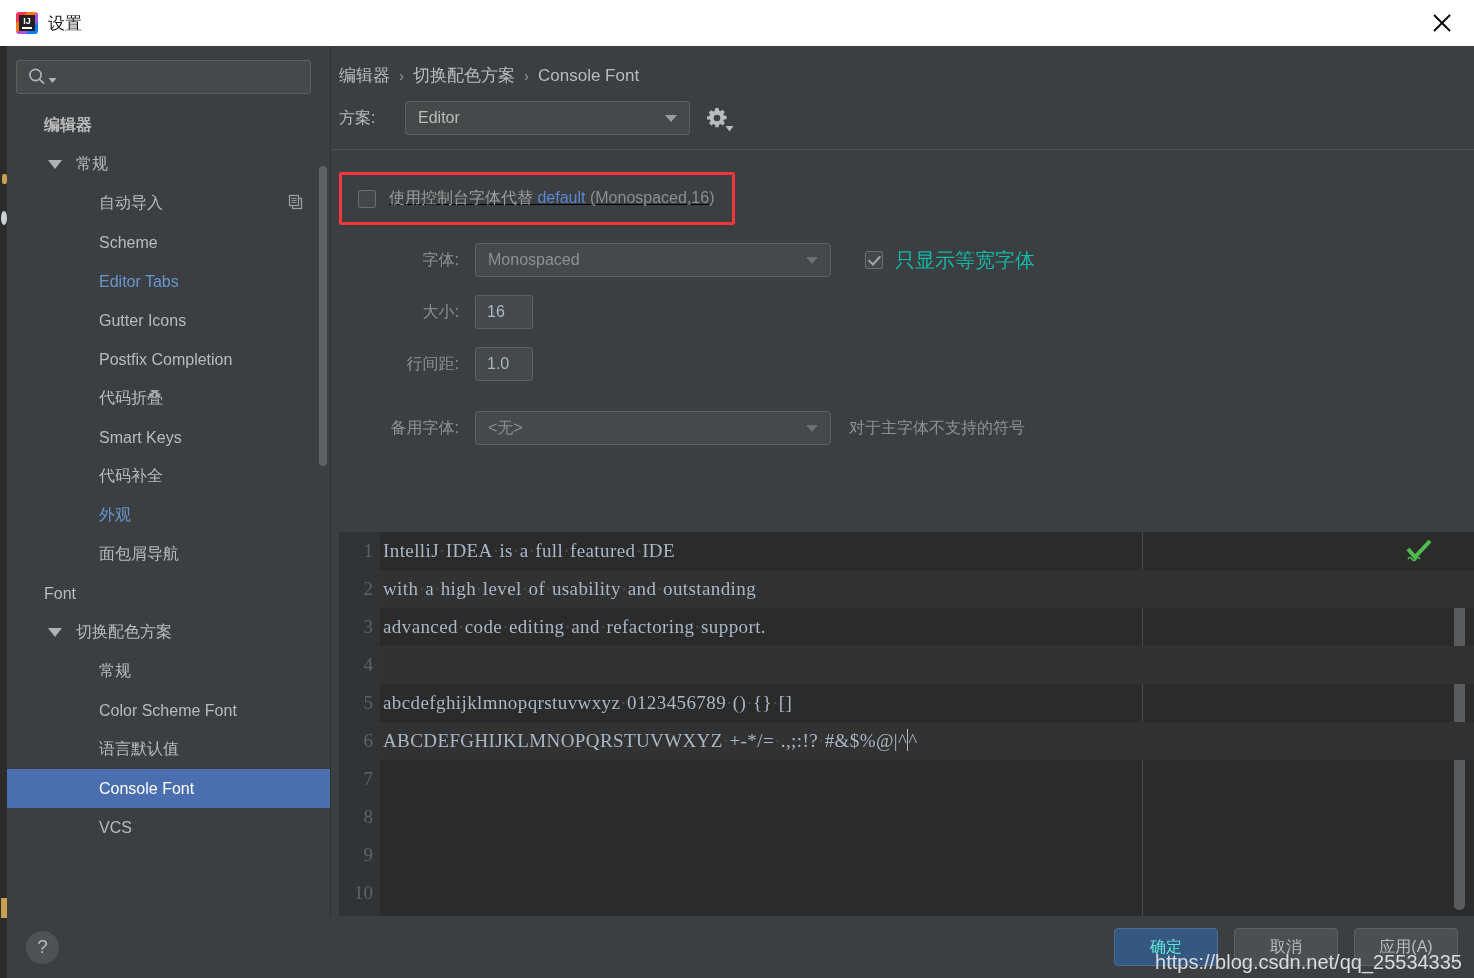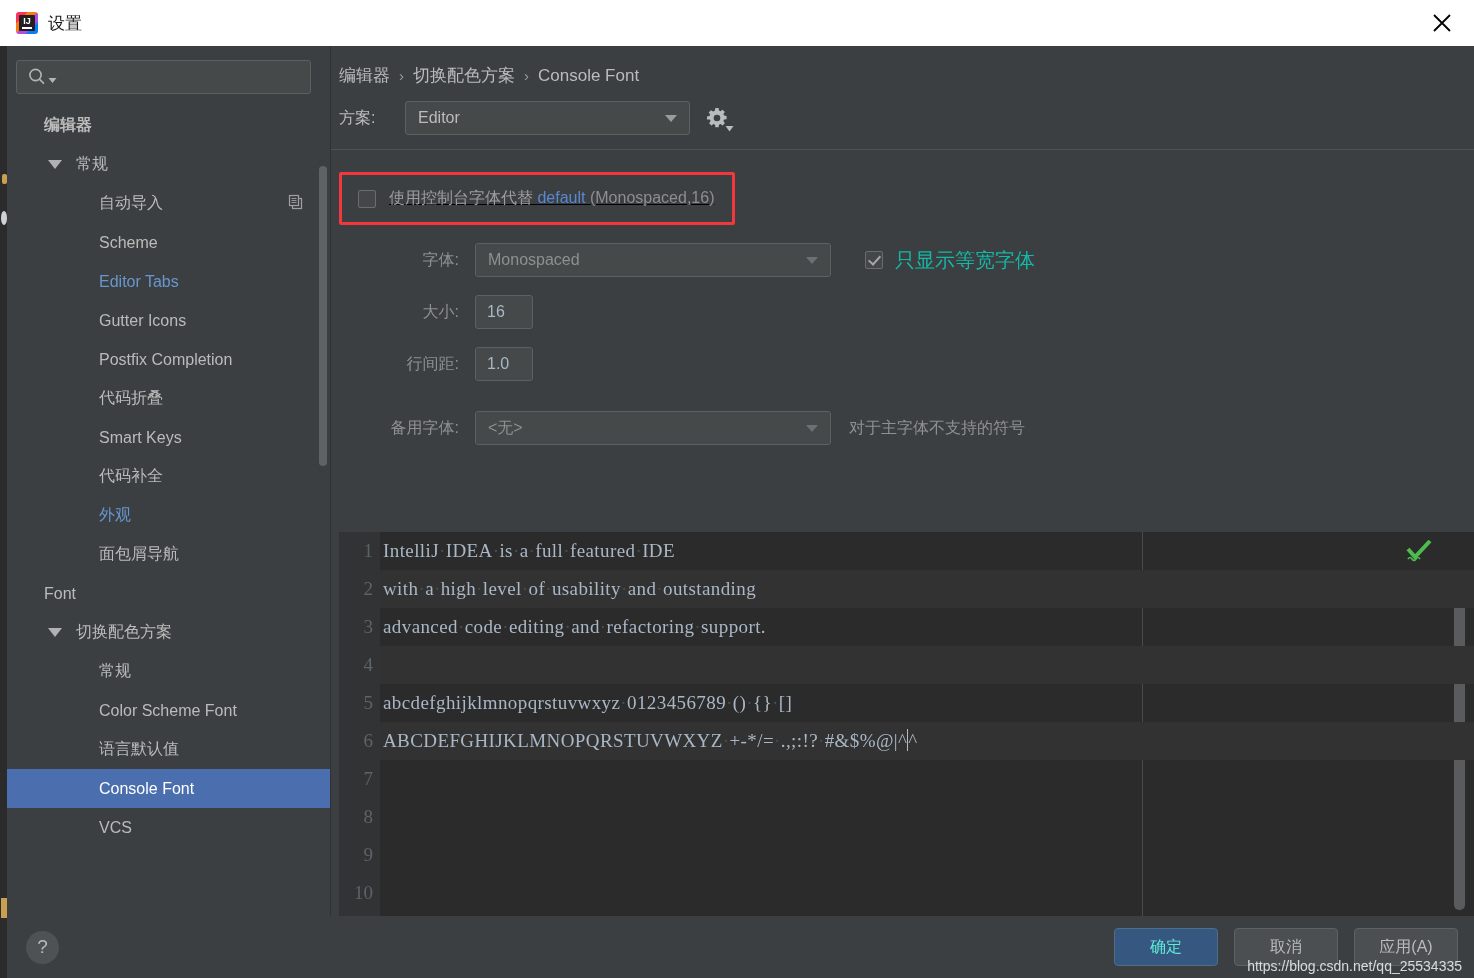--- a/index.html
+++ b/index.html
@@ -480,21 +480,21 @@
   }
   .btn.secondary {
     background: #4b4f51;
     border: 1px solid #5e6264;
     color: #bbbbbb;
   }
   .watermark {
     position: absolute;
     right: 12px;
     bottom: 4px;
-    font-size: 14px;
+    font-size: 20px;
     color: #dfe3e6;
     font-family: "Liberation Sans", sans-serif;
     opacity: 0.95;
     z-index: 40;
     pointer-events: none;
     white-space: nowrap;
   }
 
   
   .edge-artifact {

